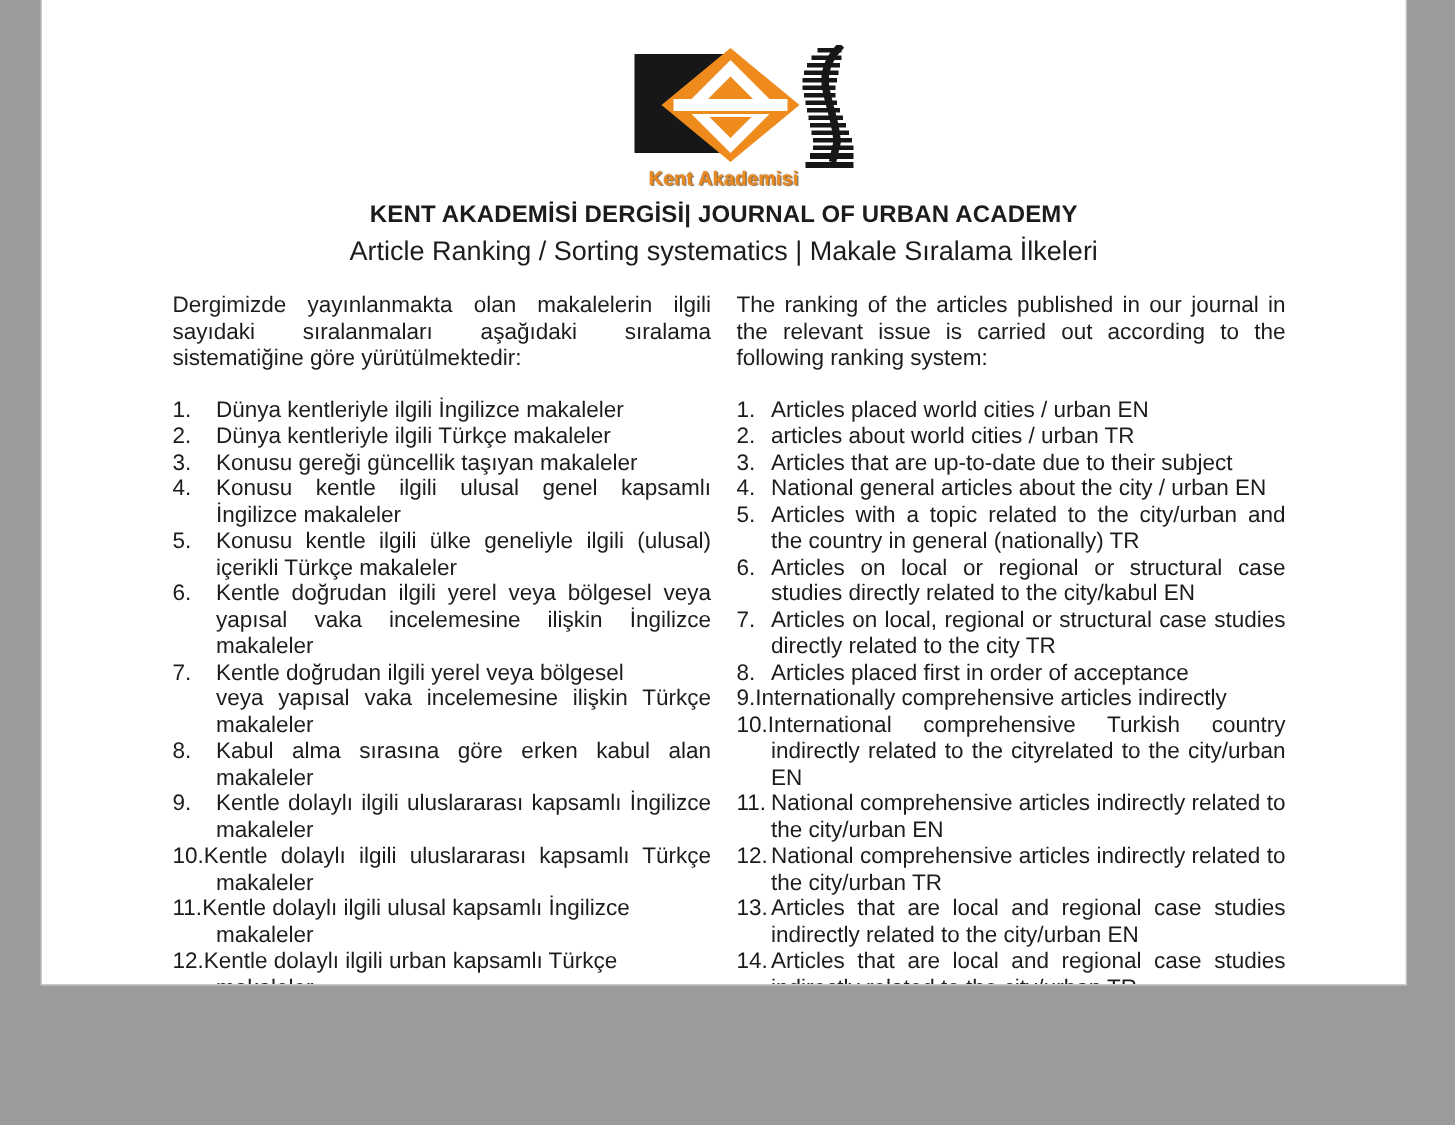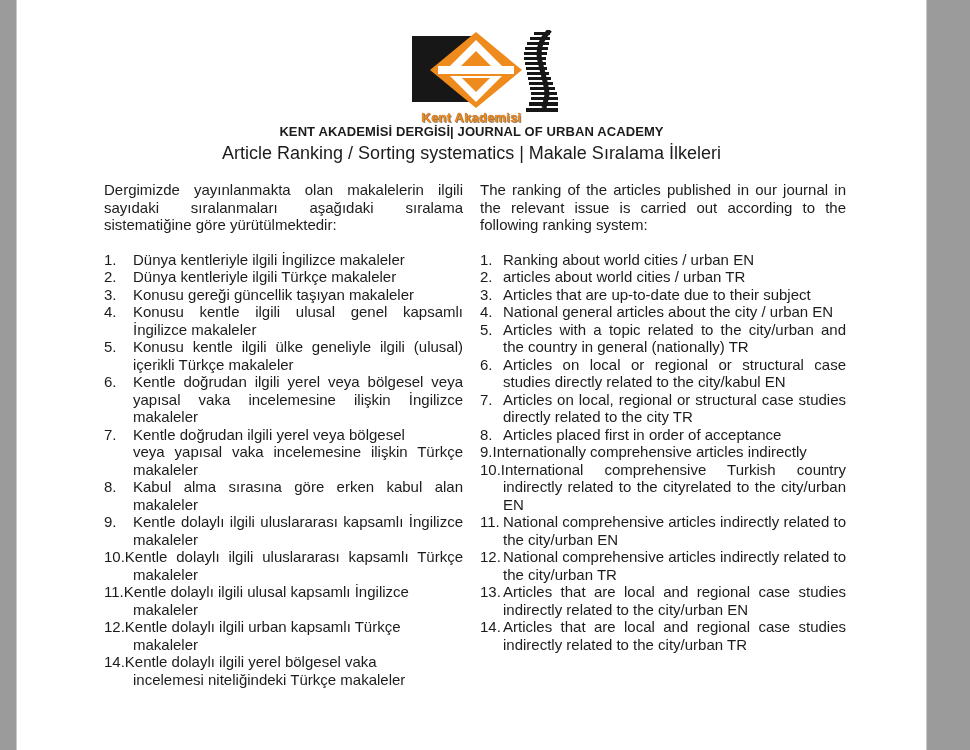--- a/index.html
+++ b/index.html
@@ -1,25 +1,25 @@
 <!DOCTYPE html>
 <html><head>
 <meta charset="utf-8">
 <style>
   html,body{margin:0;padding:0;}
   body{font-family:"Liberation Sans","DejaVu Sans",sans-serif;}
   *{box-sizing:border-box;}
   .frame{width:970px;height:750px;background:#9b9b9b;position:relative;overflow:hidden;}
-  .page{position:absolute;left:17px;top:0;width:909px;height:750px;background:#ffffff;
+  .page{position:absolute;left:28px;top:0;width:909px;height:656px;background:#ffffff;
         box-shadow:0 0 0 1px #c9c9c9;display:flex;flex-direction:column;overflow:hidden;}
   .header{padding-top:30px;text-align:center;flex:0 0 auto;}
   .logo-wrap{width:180px;margin:0 auto;position:relative;}
   .logo-caption{color:#ef8a1d;font-weight:bold;font-size:13px;line-height:13px;margin-top:-9px;
         text-shadow:0 0 1px #6b4211,1px 1px 0 rgba(80,50,10,.55);letter-spacing:.2px;}
-  .doc-title{font-size:13px;font-weight:bold;color:#1c1c1c;letter-spacing:.1px;}
+  .doc-title{font-size:16px;font-weight:bold;color:#1c1c1c;margin-top:10px;letter-spacing:.1px;}
   .doc-subtitle{font-size:18px;color:#1c1c1c;margin-top:4px;}
   .columns{flex:1 1 auto;display:flex;margin:17px 80px 0 87px;align-items:flex-start;}
   .col{font-size:15px;line-height:17.5px;color:#1c1c1c;}
   .col-left{width:367px;padding-right:8px;}
   .col-right{width:373px;padding-left:7px;}
   .divider{width:2px;background:#1a1a1a;flex:0 0 auto;}
   .intro{text-align:justify;margin:0 0 17px 0;}
   .item{text-align:justify;padding-left:29px;text-indent:-29px;margin:0;}
   .col-right .item{padding-left:23px;text-indent:-23px;}
   .item .num{display:inline-block;min-width:29px;text-indent:0;}
@@ -89,21 +89,21 @@
             <div class="item flush"><span class="num">12.</span><span class="txt">Kentle dolaylı ilgili urban kapsamlı Türkçe
 makaleler</span></div>
             <div class="item flush"><span class="num">14.</span><span class="txt">Kentle dolaylı ilgili yerel bölgesel vaka
 incelemesi niteliğindeki Türkçe makaleler</span></div>
           </div>
       </div>
       <div class="divider"></div>
       <div class="col col-right">
         <p class="intro">The ranking of the articles published in our journal in the relevant issue is carried out according to the following ranking system:</p>
         <div>
-            <div class="item"><span class="num">1.</span><span class="txt">Ranking about world cities / urban EN</span></div>
+            <div class="item"><span class="num">1.</span><span class="txt">Articles placed world cities / urban EN</span></div>
             <div class="item"><span class="num">2.</span><span class="txt">articles about world cities / urban TR</span></div>
             <div class="item"><span class="num">3.</span><span class="txt">Articles that are up-to-date due to their subject</span></div>
             <div class="item"><span class="num">4.</span><span class="txt">National general articles about the city / urban EN</span></div>
             <div class="item"><span class="num">5.</span><span class="txt">Articles with a topic related to the city/urban and the country in general (nationally) TR</span></div>
             <div class="item"><span class="num">6.</span><span class="txt">Articles on local or regional or structural case studies directly related to the city/kabul EN</span></div>
             <div class="item"><span class="num">7.</span><span class="txt">Articles on local, regional or structural case studies directly related to the city TR</span></div>
             <div class="item"><span class="num">8.</span><span class="txt">Articles placed first in order of acceptance</span></div>
             <div class="item flush"><span class="num">9.</span><span class="txt">Internationally comprehensive articles indirectly</span></div>
             <div class="item flush"><span class="num">10.</span><span class="txt">International comprehensive Turkish country indirectly related to the cityrelated to the city/urban EN</span></div>
             <div class="item"><span class="num">11.</span><span class="txt">National comprehensive articles indirectly related to the city/urban EN</span></div>

